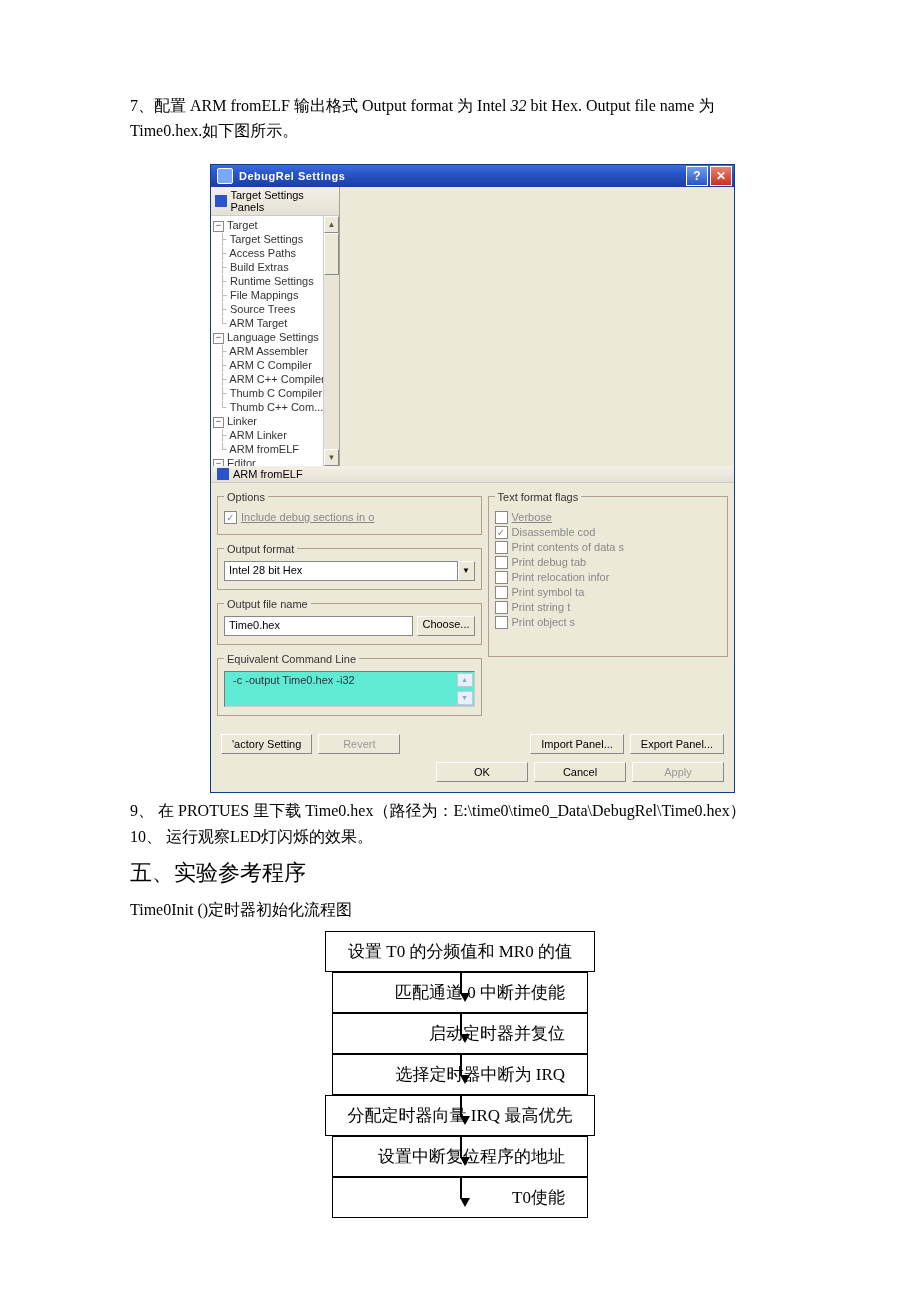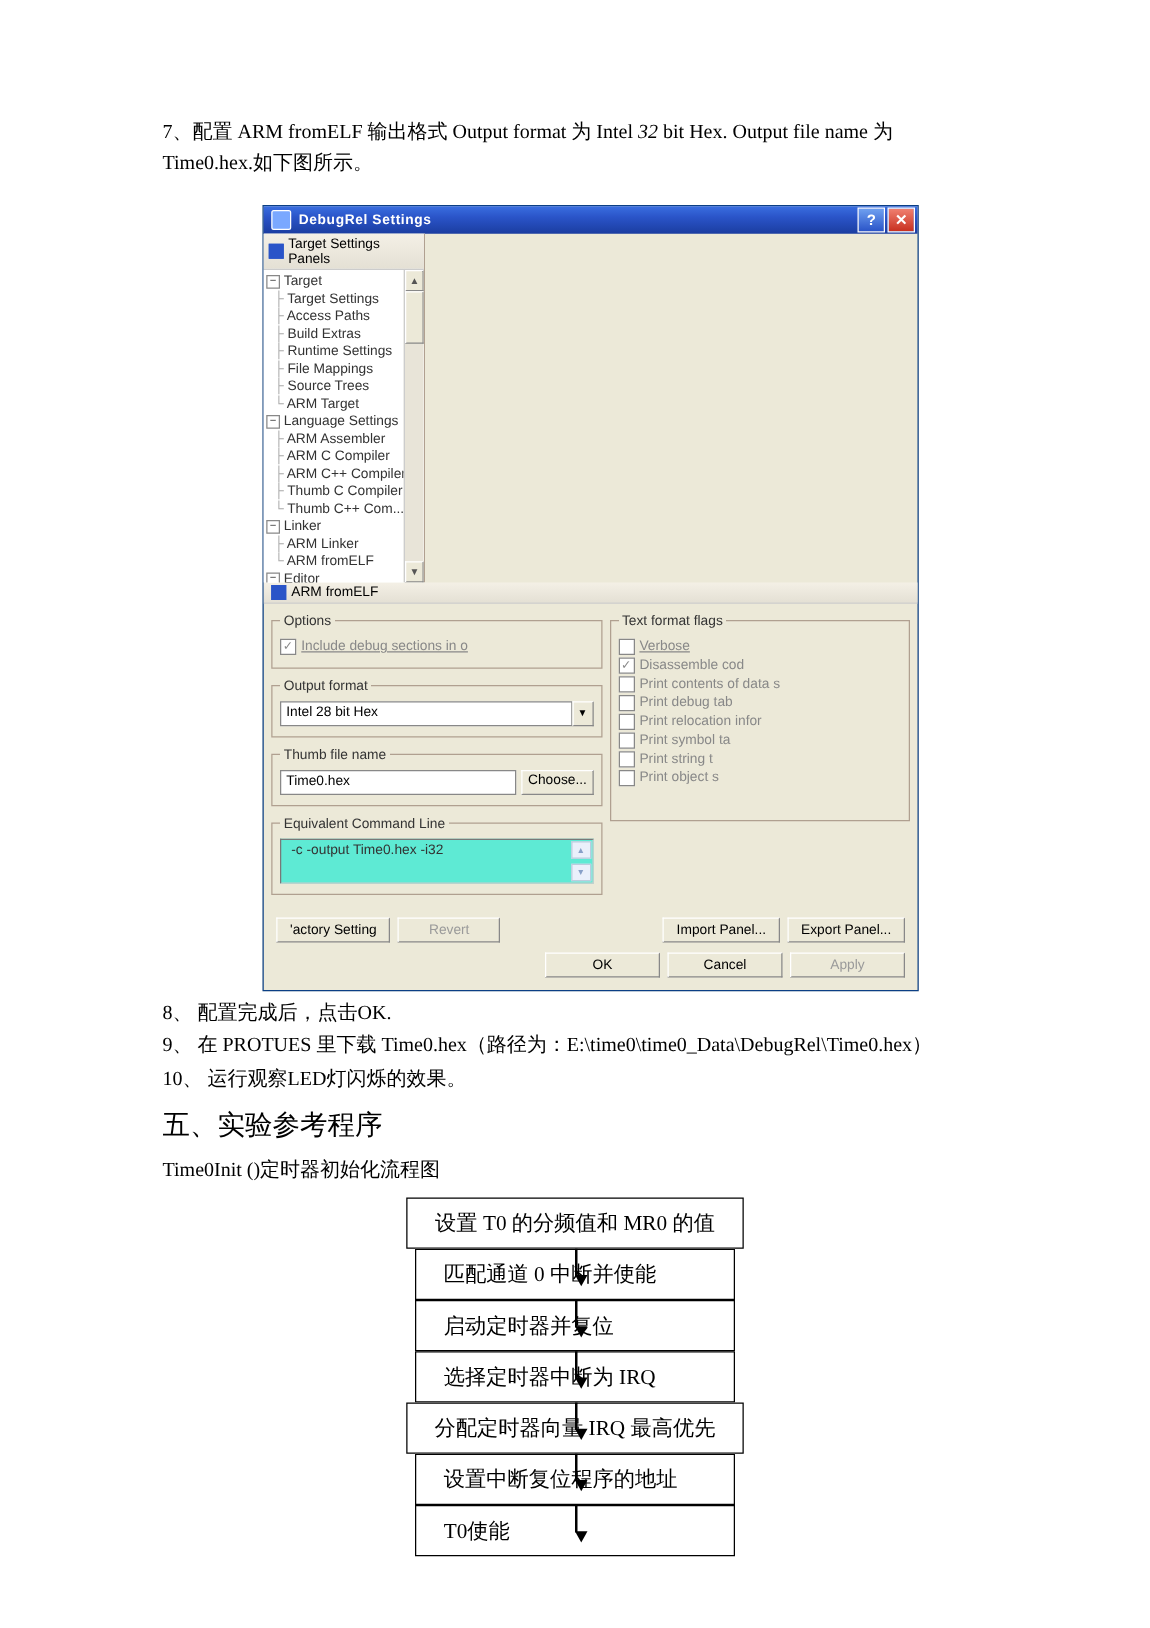--- a/index.html
+++ b/index.html
@@ -151,21 +151,21 @@
     font-size: 22px;
     margin: 8px 0 10px 0;
   }
   .subhead { margin: 10px 0 8px 0; }
   
   .flow {
     display:flex;flex-direction:column;align-items:center;margin-top:6px;
     font-size:17px;
   }
   .fbox {
-    border:1.5px solid #000;padding:8px 22px;min-width:210px;text-align:left;
+    border:1.5px solid #000;padding:8px 22px;min-width:210px;text-align:right;
     background:#fff;font-family:"SimSun",serif;
   }
   .arrow-down { width:0;height:0;position:relative; }
   .arrow-down::before {
     content:"";display:block;width:1.5px;height:22px;background:#000;margin:0 auto;
   }
   .arrow-down::after {
     content:"";display:block;width:0;height:0;border-left:5px solid transparent;border-right:5px solid transparent;border-top:9px solid #000;margin:-1px auto 0 auto;
   }
 </style>
@@ -239,21 +239,21 @@
                 </div>
               </fieldset>
               <fieldset>
                 <legend>Output format</legend>
                 <div class="selectwrap">
                   <span class="txtinput">Intel 28 bit Hex</span>
                   <span class="arrow">▼</span>
                 </div>
               </fieldset>
               <fieldset>
-                <legend>Thumb file name</legend>
+                <legend>Output file name</legend>
                 <div style="display:flex;gap:4px;">
                   <span class="txtinput" style="flex:1">Time0.hex</span>
                   <span class="smbtn">Choose...</span>
                 </div>
               </fieldset>
               <fieldset>
                 <legend>Equivalent Command Line</legend>
                 <div class="eqbox">
                   <span>-c -output Time0.hex -i32</span>
                   <span class="mini up">▴</span>
@@ -312,21 +312,20 @@
               <span class="wbtn" style="min-width:70px">OK</span>
               <span class="wbtn" style="min-width:70px">Cancel</span>
               <span class="wbtn dis" style="min-width:70px">Apply</span>
             </div>
           </div>
         </div>
       </div>
     </div>
   </div>
 
-  <div class="para">8、 配置完成后，点击OK.</div>
   <div class="para">9、 在 PROTUES 里下载 Time0.hex（路径为：E:\time0\time0_Data\DebugRel\Time0.hex）</div>
   <div class="para">10、 运行观察LED灯闪烁的效果。</div>
 
   <div class="section-heading">五、实验参考程序</div>
 
   <div class="para subhead">Time0Init ()定时器初始化流程图</div>
 
   <div class="flow">
     <div class="fbox">设置 T0 的分频值和 MR0 的值</div>
     <div class="arrow-down"></div>

